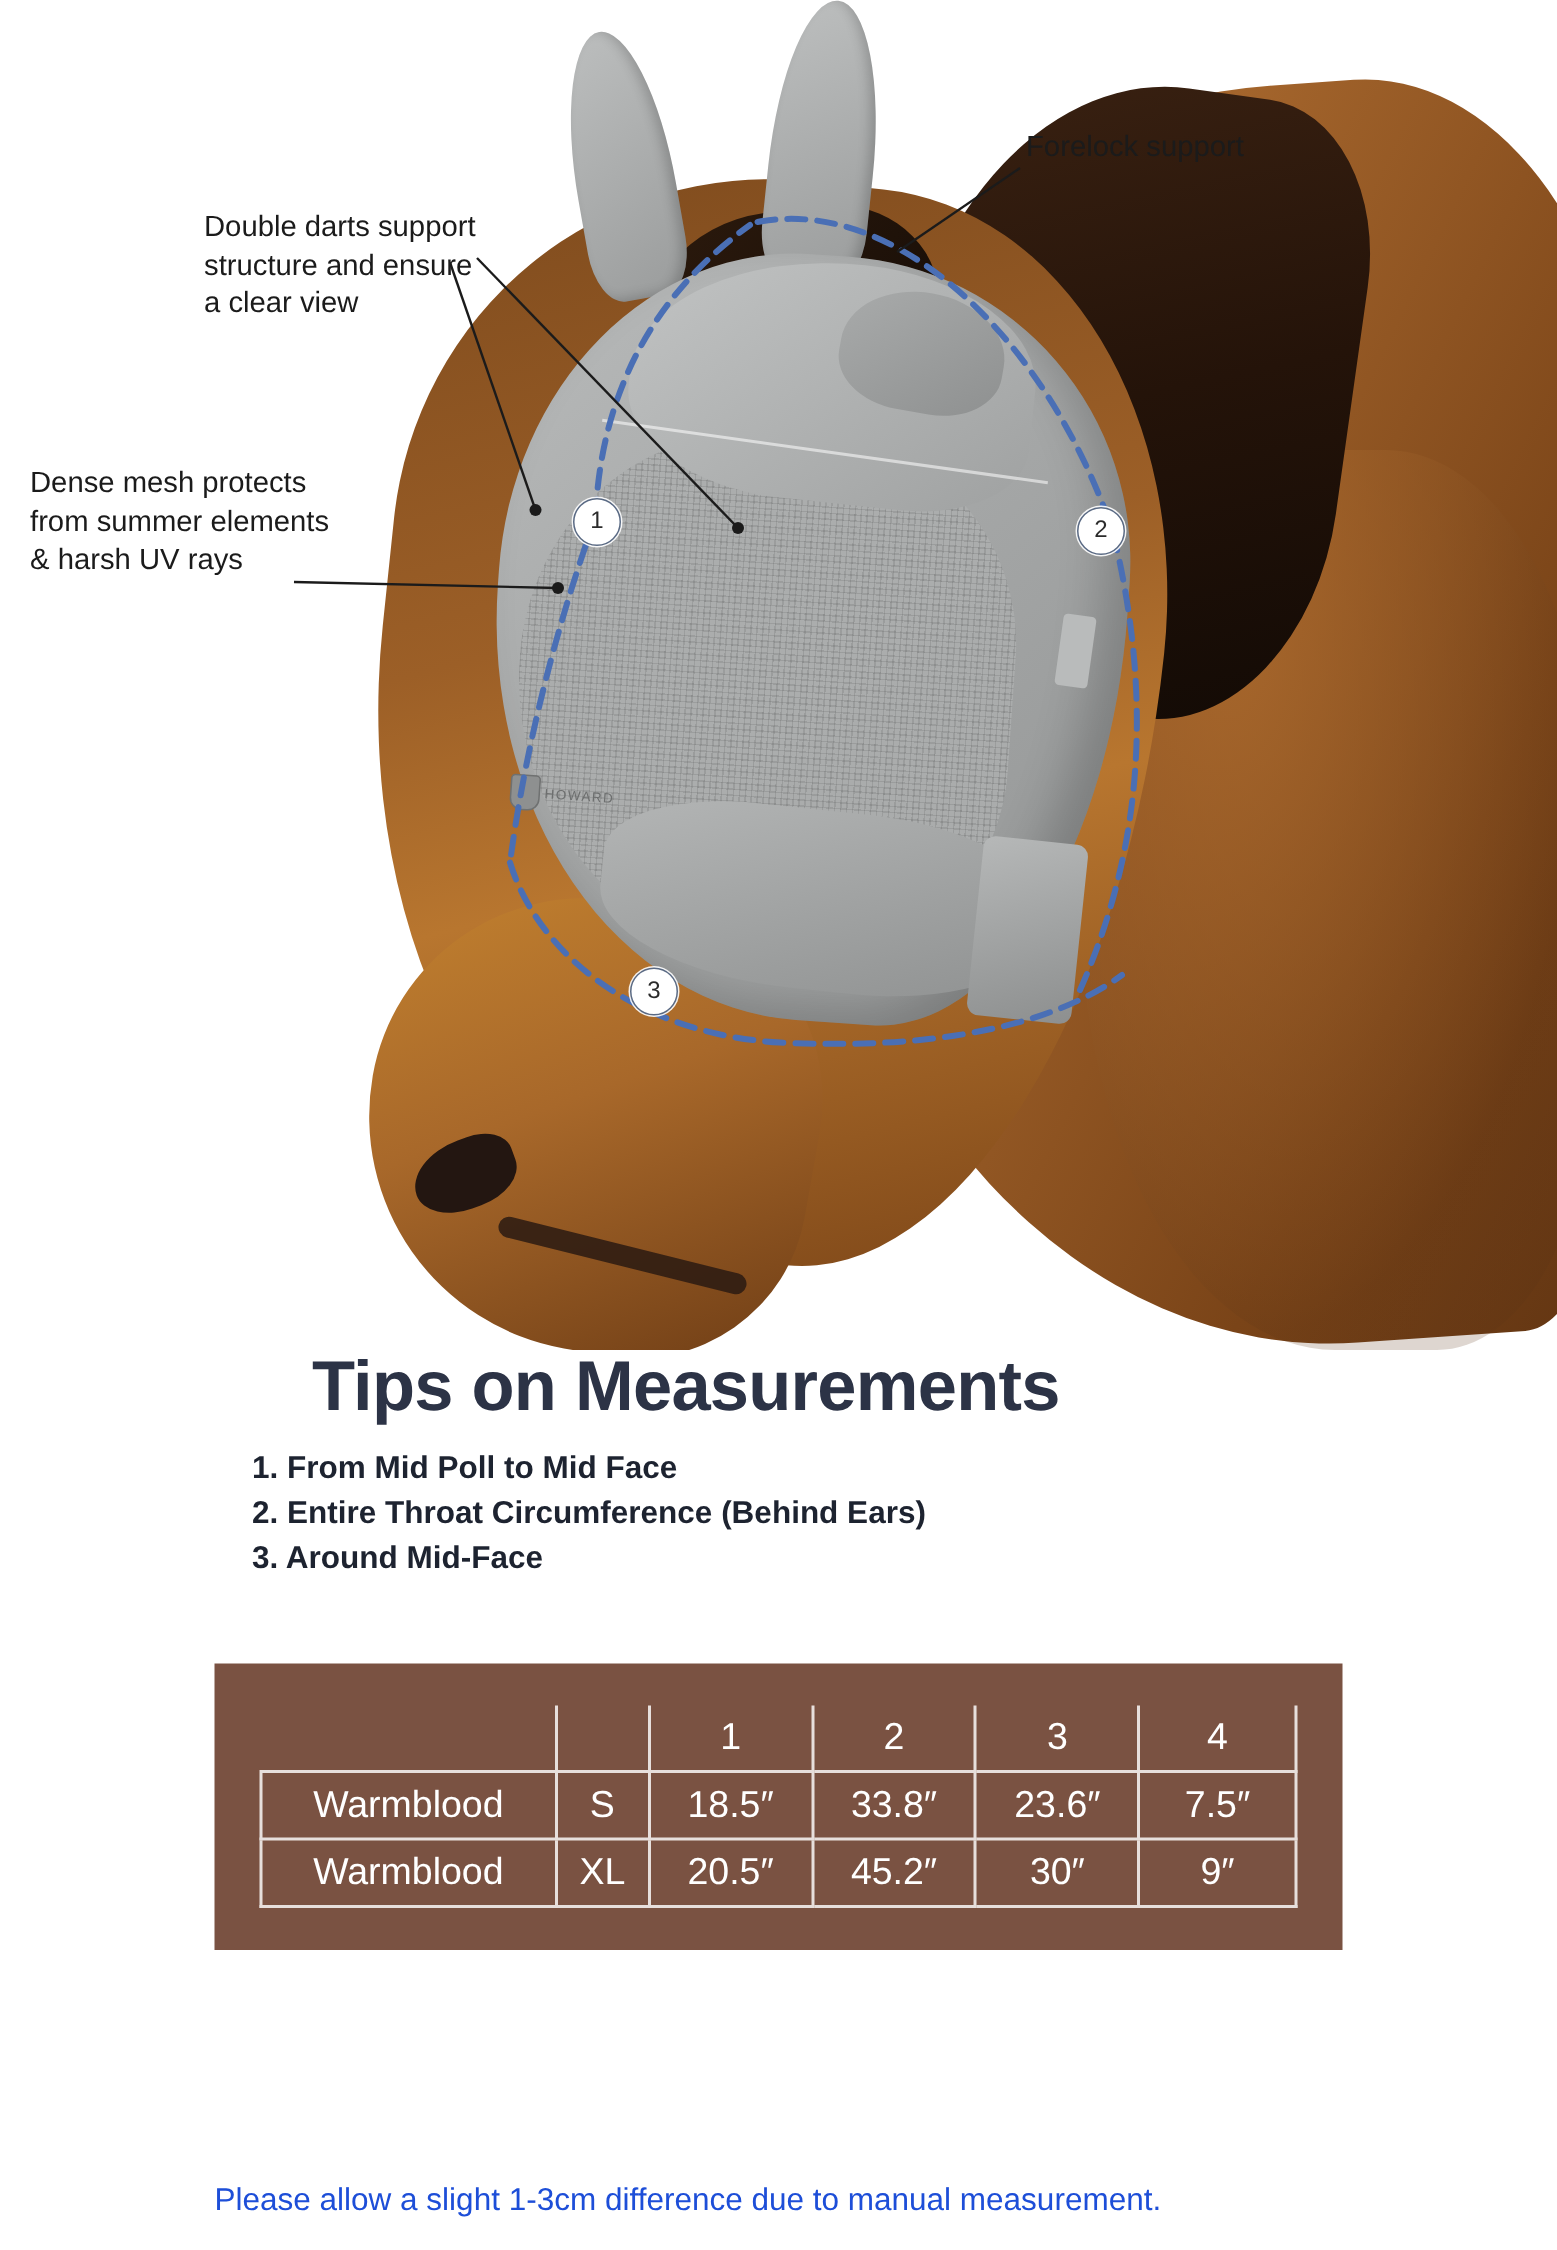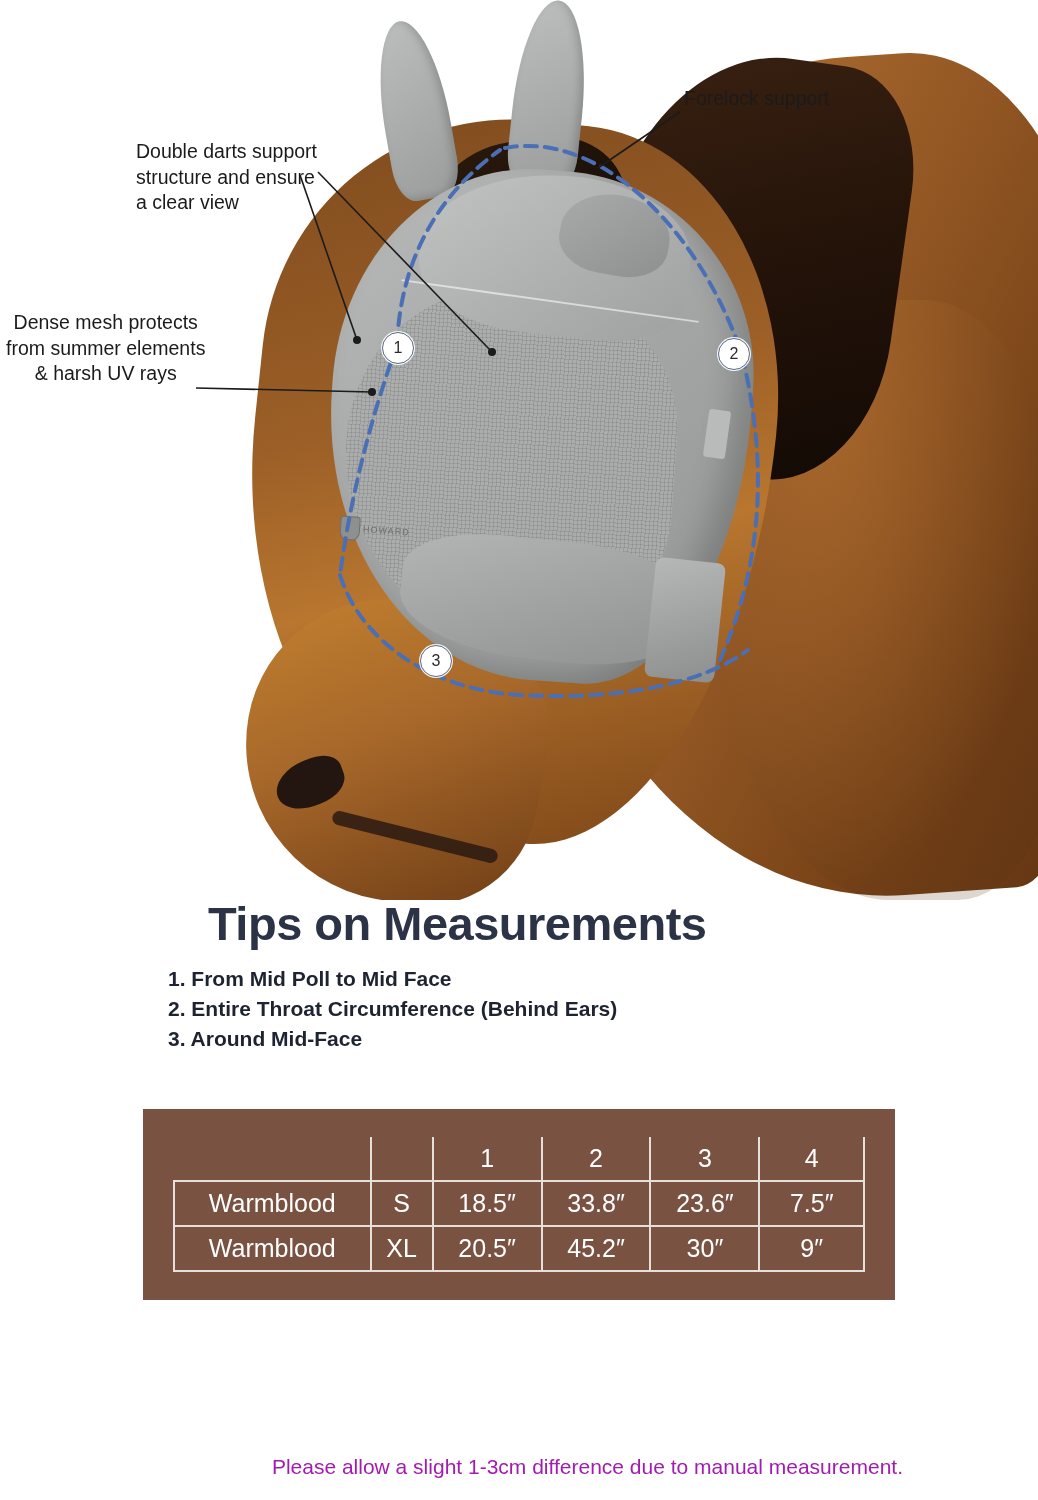--- a/index.html
+++ b/index.html
@@ -246,21 +246,21 @@
 
   
   .callout {
     position: absolute;
     font-size: 19.5px;
     line-height: 1.32;
     color: #1b1b1b;
     white-space: pre-line;
   }
   .callout-darts { left: 136px; top: 110px; margin-top: 29px; }
-  .callout-mesh  { left: 6px;  top: 310px; text-align: center; }
+  .callout-mesh  { left: 20px;  top: 310px; }
   .callout-fore  { left: 684px; top: 86px; }
 
   .badge {
     position: absolute;
     width: 30px; height: 30px;
     border-radius: 50%;
     background: #ffffff;
     border: 1.5px solid #5a6a84;
     color: #2b2b2b;
     font-size: 16px;
@@ -328,22 +328,22 @@
   .col-name { width: 215px; text-align: center; }
   .col-size { width: 62px; }
   .col-num  { width: 118px; }
 
   .footnote {
     position: absolute;
     left: 143px;
     top: 1455px;
     width: 760px;
     font-size: 21px;
-    color: #a21caf;
-    text-align: right;
+    color: #1d4ed8;
+    text-align: left;
   }
 </style>
 </head>
 <body>
 
 <div class="photo-area">
 
   <div class="neck"></div>
   <div class="neck-shade"></div>
   <div class="mane"></div>

